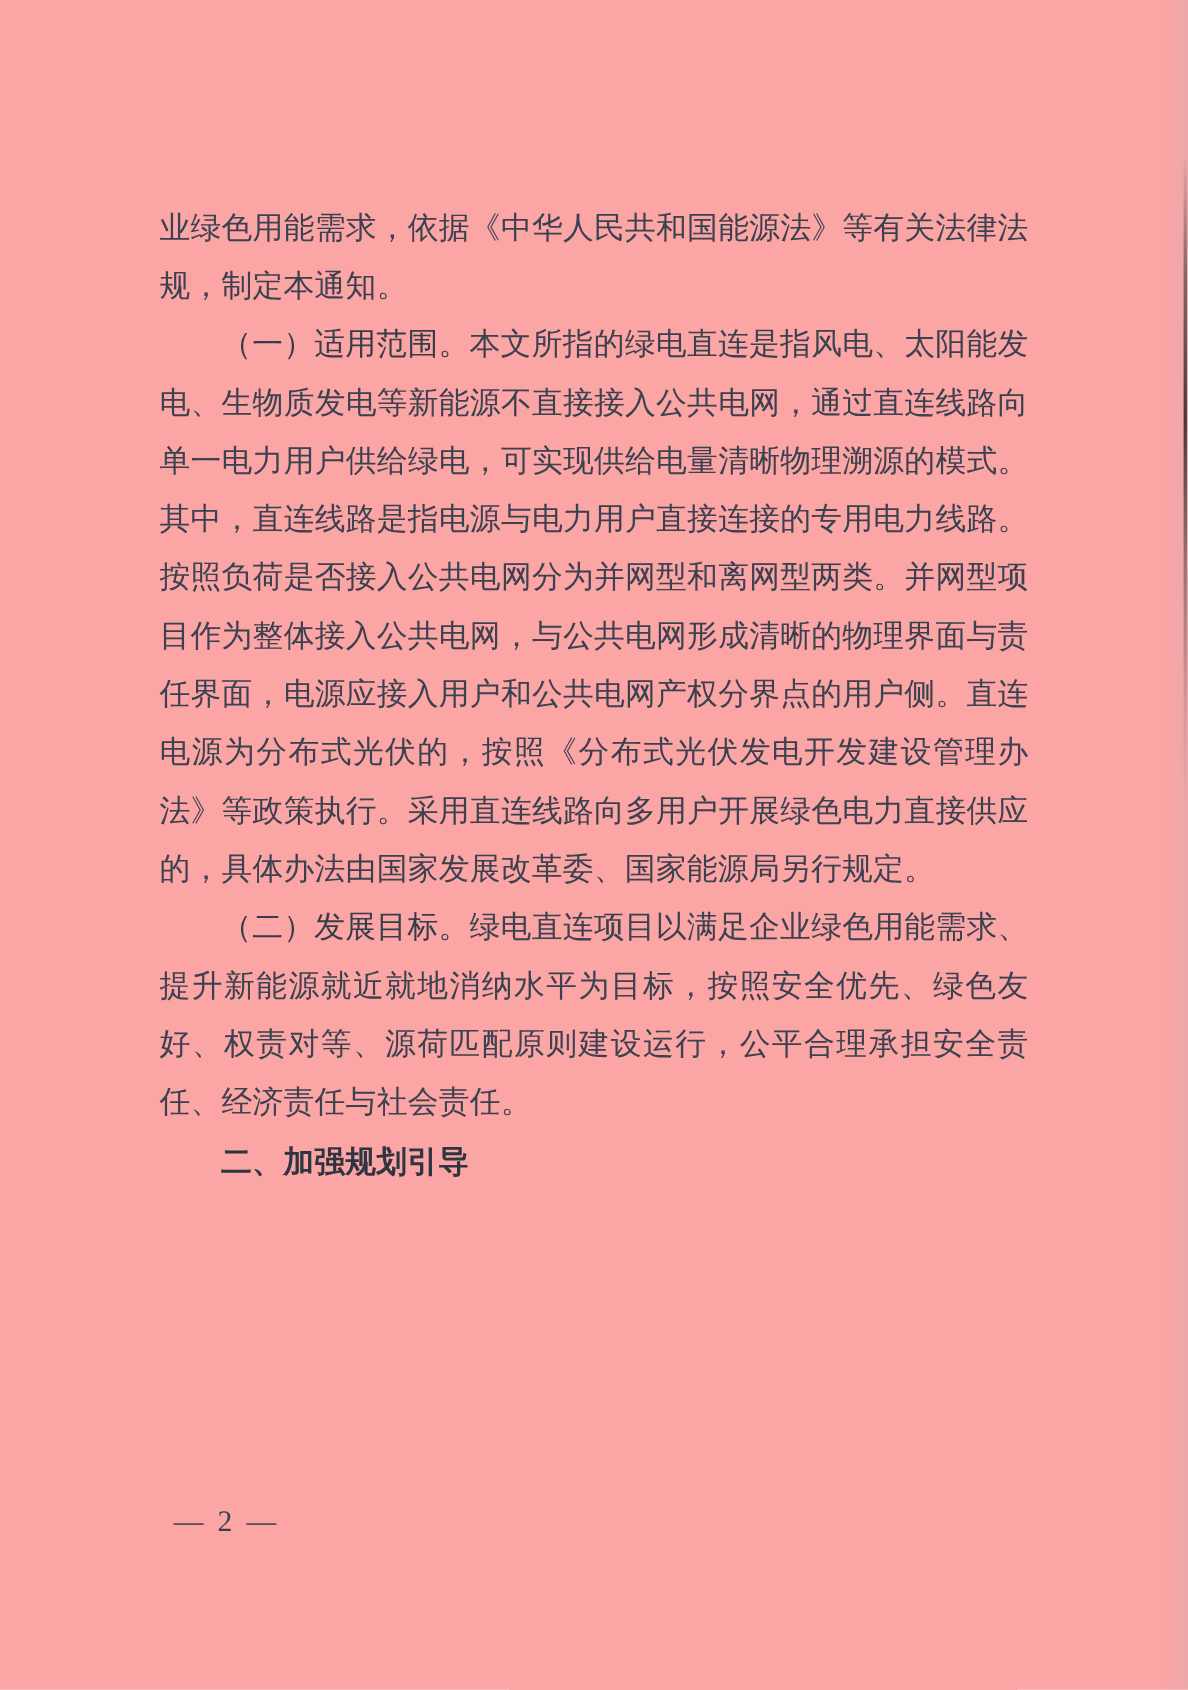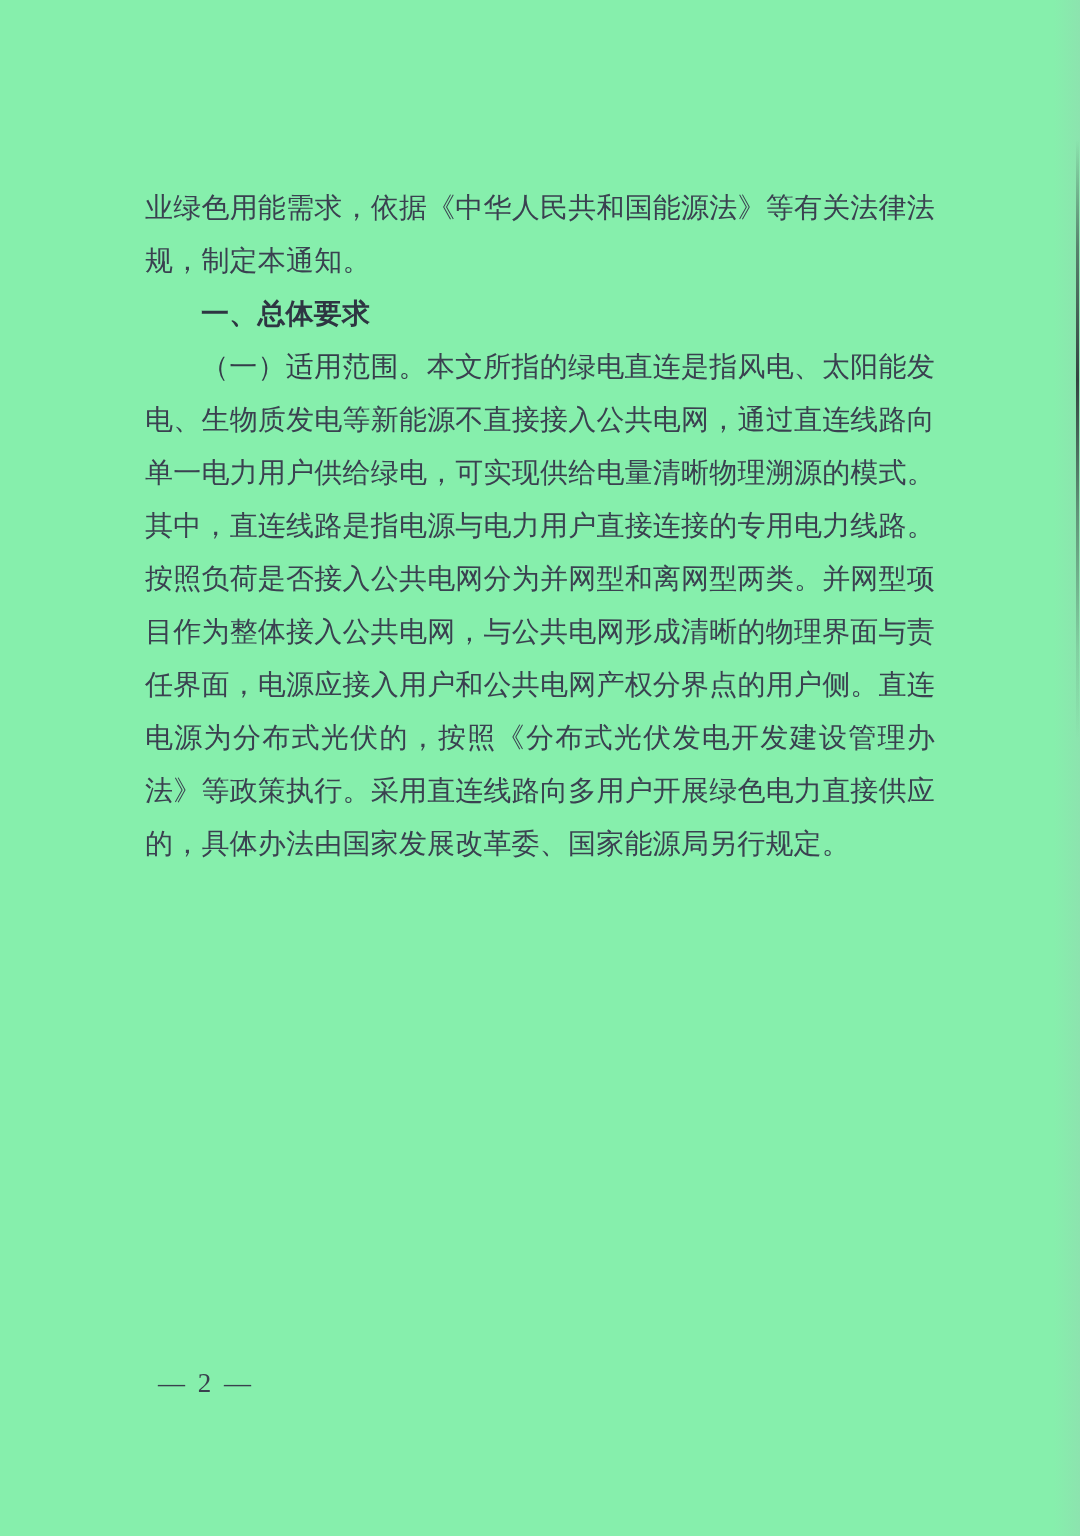--- a/index.html
+++ b/index.html
@@ -4,21 +4,21 @@
 <style>
   html, body { margin: 0; padding: 0; }
   body {
     width: 1080px; height: 1536px;
     background: #ffffff;
     font-family: "Liberation Serif", "DejaVu Serif", serif;
   }
   .page {
     position: relative;
     width: 1080px; height: 1536px;
-    background: #86efac;
+    background: #fca5a5;
     overflow: hidden;
     color: #3a4150;
   }
   
   .scan-shade {
     position: absolute; top: 0; right: 0;
     width: 26px; height: 100%;
     background: linear-gradient(to right, rgba(175,183,192,0), rgba(168,176,186,0.18));
     pointer-events: none;
   }
@@ -68,25 +68,26 @@
 </style>
 </head>
 <body>
 
 <div class="page">
 
   <main class="content">
 
     <p class="body">业绿色用能需求，依据《中华人民共和国能源法》等有关法律法规，制定本通知。</p>
 
-    <h2 class="heading">一、总体要求</h2>
 
     <p class="body indent"><span class="lead">（一）适用范围。</span><span>本文所指的绿电直连是指风电、太阳能发电、生物质发电等新能源不直接接入公共电网，通过直连线路向单一电力用户供给绿电，可实现供给电量清晰物理溯源的模式。其中，直连线路是指电源与电力用户直接连接的专用电力线路。按照负荷是否接入公共电网分为并网型和离网型两类。并网型项目作为整体接入公共电网，与公共电网形成清晰的物理界面与责任界面，电源应接入用户和公共电网产权分界点的用户侧。直连电源为分布式光伏的，按照《分布式光伏发电开发建设管理办法》等政策执行。采用直连线路向多用户开展绿色电力直接供应的，具体办法由国家发展改革委、国家能源局另行规定。</span></p>
 
+    <p class="body indent"><span class="lead">（二）发展目标。</span><span>绿电直连项目以满足企业绿色用能需求、提升新能源就近就地消纳水平为目标，按照安全优先、绿色友好、权责对等、源荷匹配原则建设运行，公平合理承担安全责任、经济责任与社会责任。</span></p>
 
+    <h2 class="heading">二、加强规划引导</h2>
 
 
   </main>
 
   <div class="footer">— 2 —</div>
 
   <div class="scan-shade"></div>
   <div class="scan-edge"></div>
 
 </div>

